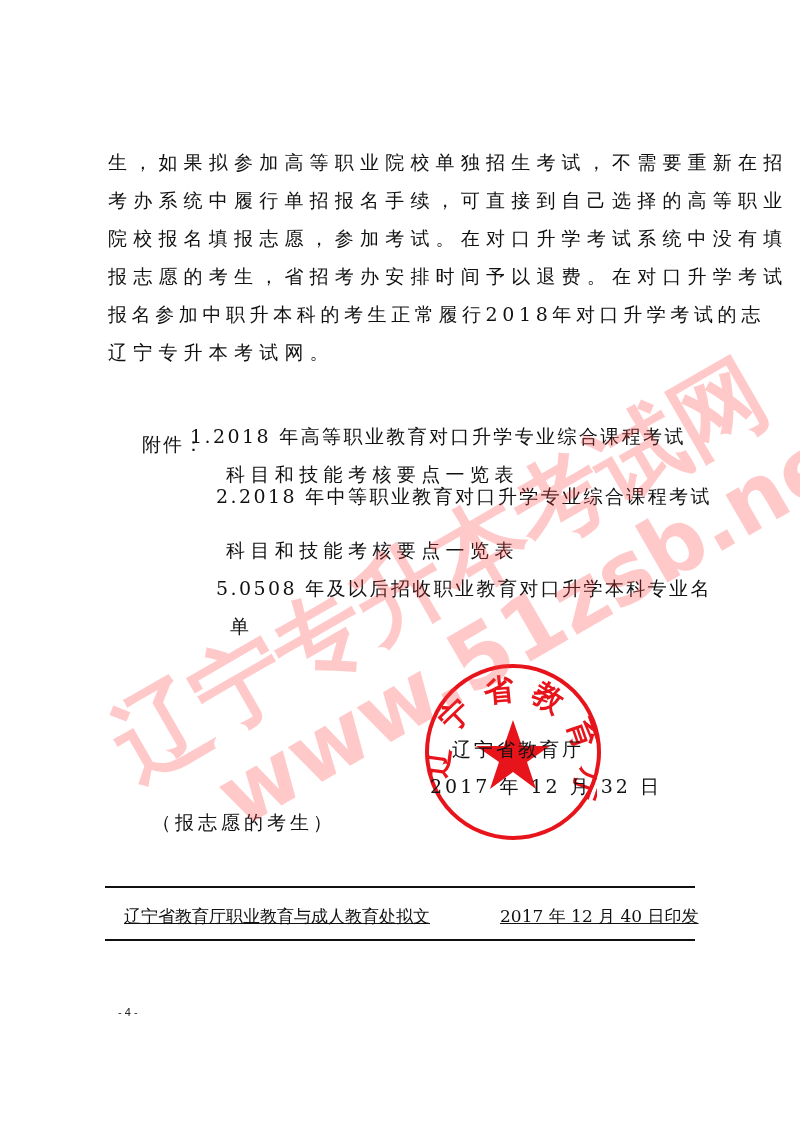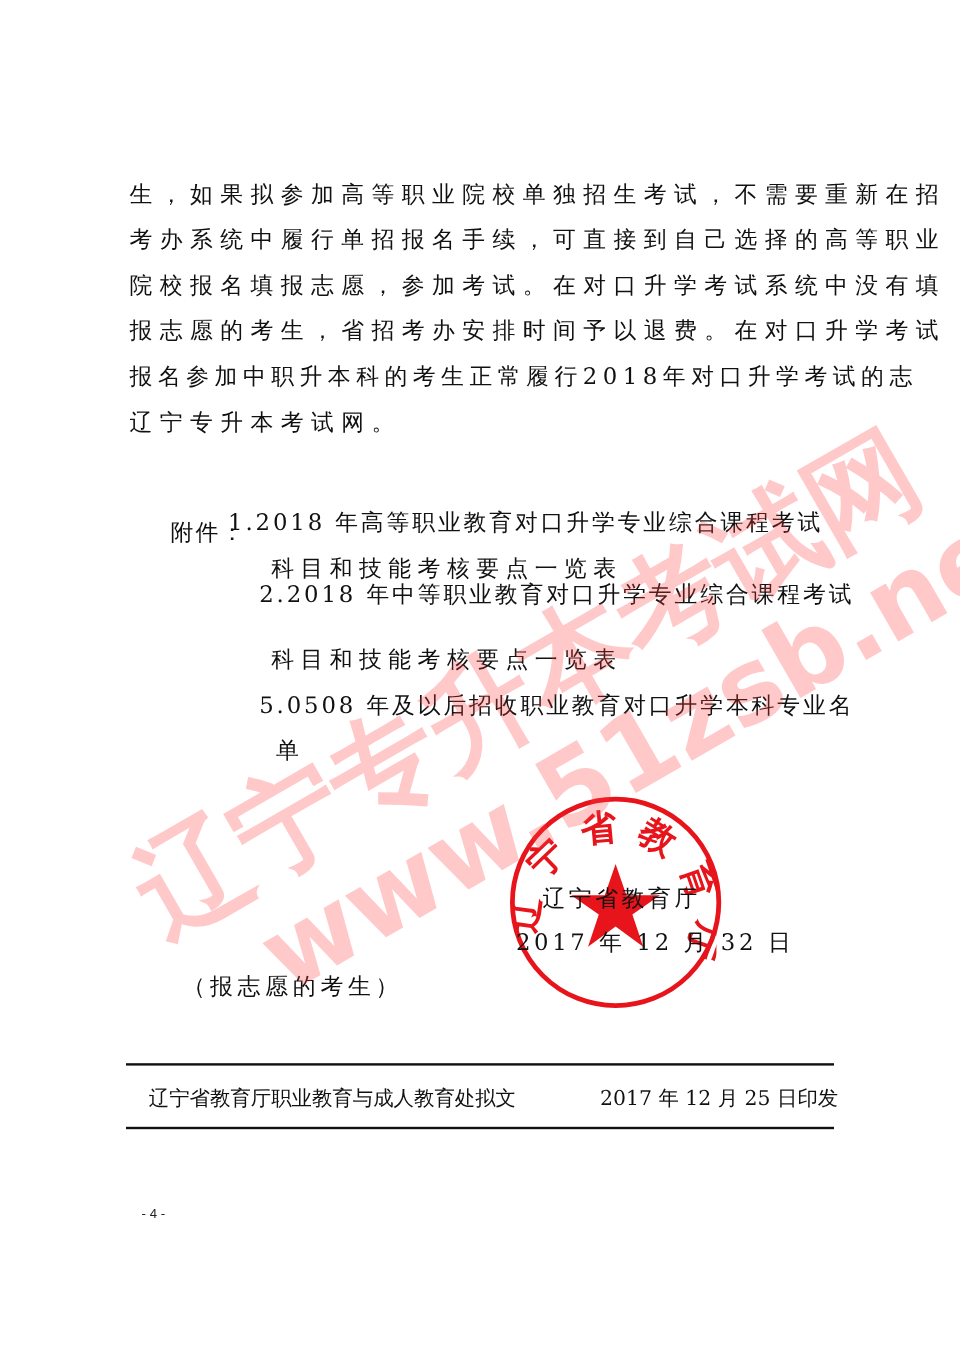--- a/index.html
+++ b/index.html
@@ -7,21 +7,21 @@
          font-family: "DejaVu Serif", "Liberation Serif", serif; color: #111; }
   .para-line { position: absolute; left: 108px; width: 590px; font-size: 19px;
                letter-spacing: 6.2px; white-space: nowrap; line-height: 24px; }
   .att-line { position: absolute; font-size: 19px; letter-spacing: 5.4px;
               white-space: nowrap; line-height: 24px; }
   .seal { position: absolute; left: 425px; top: 664px; width: 176px; height: 176px;
           border: 4px solid #e8141b; border-radius: 50%; box-sizing: border-box; }
   .seal-svg { position: absolute; left: 0; top: 0; }
   .sig { position: absolute; font-size: 19px; white-space: nowrap; line-height: 24px; letter-spacing: 3px; }
   .rule { position: absolute; left: 105px; width: 590px; height: 2px; background: #111; }
-  .footer-text { position: absolute; top: 905px; font-size: 17px; white-space: nowrap; line-height: 22px; }
+  .footer-text { position: absolute; top: 905px; font-size: 17px; white-space: nowrap; line-height: 22px; text-decoration: underline; }
   .page-no { position: absolute; left: 118px; top: 1006px; font-family: "Liberation Sans", sans-serif; font-size: 11px; color: #222; }
   .watermark { position: absolute; left: 0; top: 0; width: 800px; height: 1123px; pointer-events: none; }
   .wm-text { position: absolute; font-family: "DejaVu Sans", "Liberation Sans", sans-serif; font-weight: bold;
              color: rgba(255, 60, 60, 0.28); white-space: nowrap; transform-origin: left top; }
 </style>
 </head>
 <body>
 
 <div>
   <div class="para-line" style="top:150px">生，如果拟参加高等职业院校单独招生考试，不需要重新在招</div>
@@ -54,21 +54,21 @@
   </svg>
 </div>
 
 <div class="sig" style="left:452px; top:737px">辽宁省教育厅</div>
 <div class="sig" style="left:430px; top:774px">2017 年 12 月 32 日</div>
 
 <div class="sig" style="left:152px; top:810px; letter-spacing:4px">（报志愿的考生）</div>
 
 <div class="rule" style="top:886px"></div>
 <div class="footer-text" style="left:124px">辽宁省教育厅职业教育与成人教育处拟文</div>
-<div class="footer-text" style="left:500px">2017 年 12 月 25 日印发</div>
+<div class="footer-text" style="left:500px">2017 年 12 月 40 日印发</div>
 <div class="rule" style="top:939px"></div>
 
 <div class="page-no">- 4 -</div>
 
 <div class="watermark">
   <div class="wm-text" style="left:90px; top:700px; font-size:92px; transform: rotate(-30deg);">辽宁专升本考试网</div>
   <div class="wm-text" style="left:200px; top:760px; font-size:86px; transform: rotate(-30deg);">www.51zsb.net</div>
 </div>
 
 </body></html>

